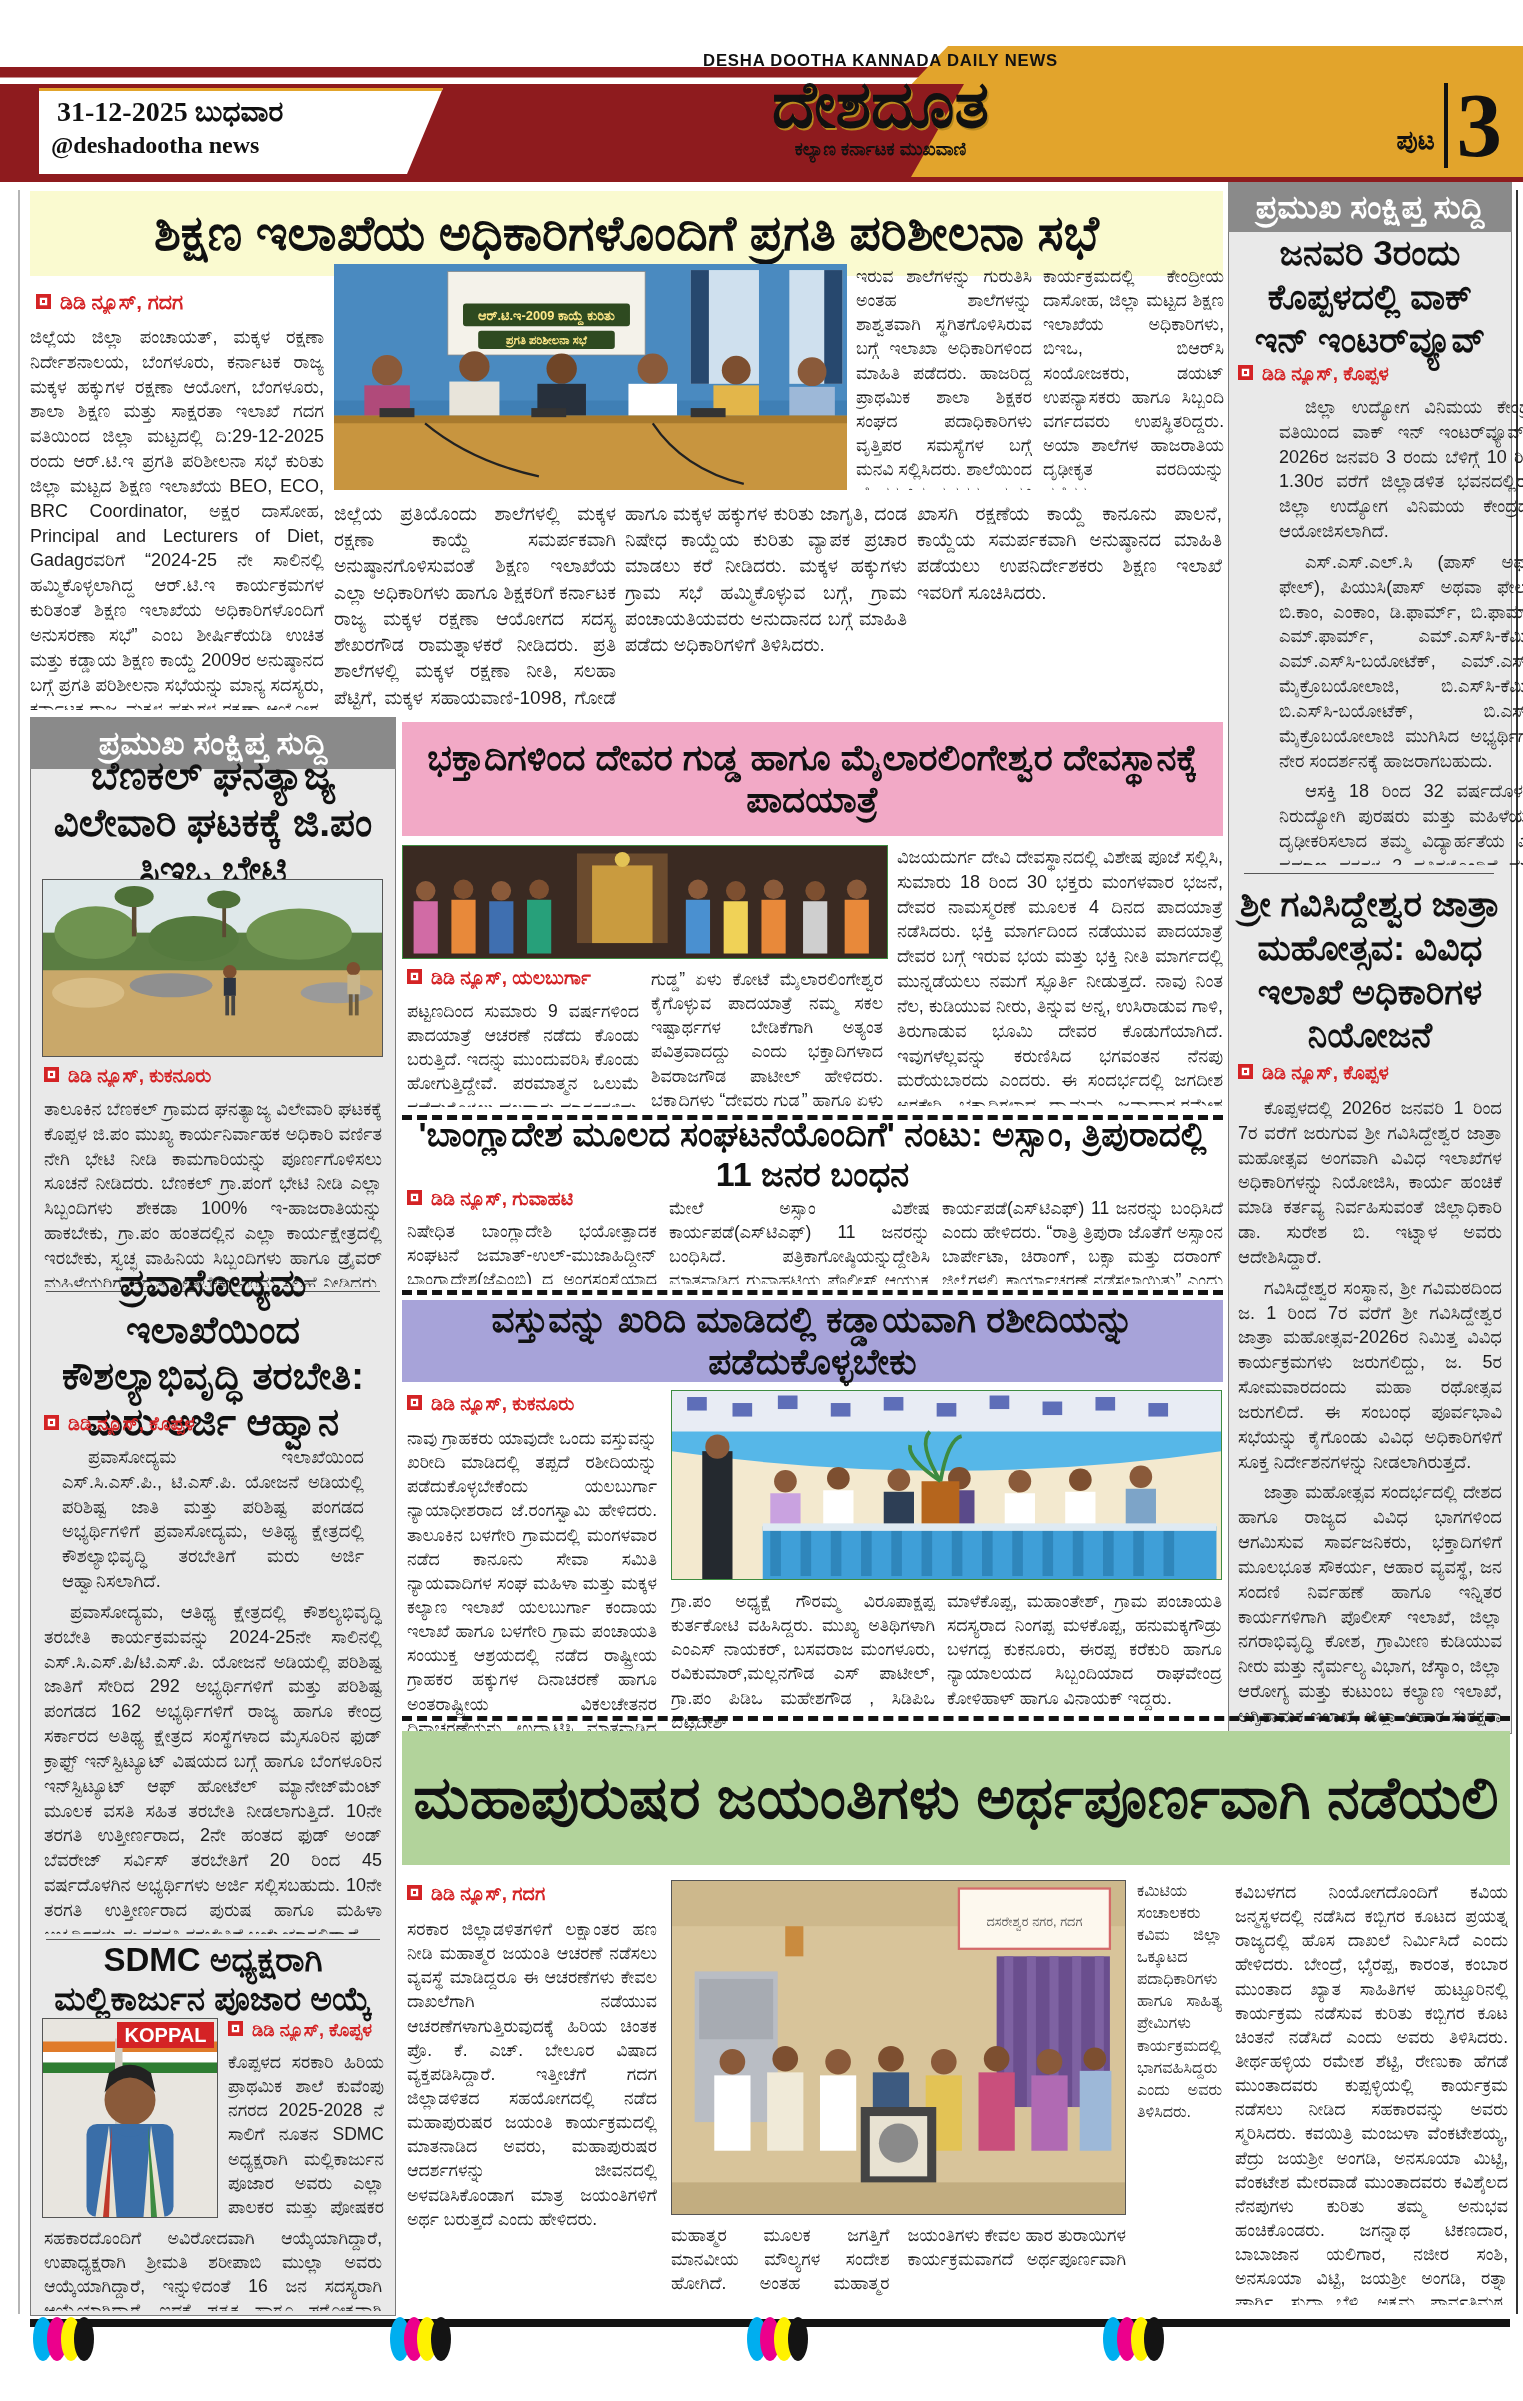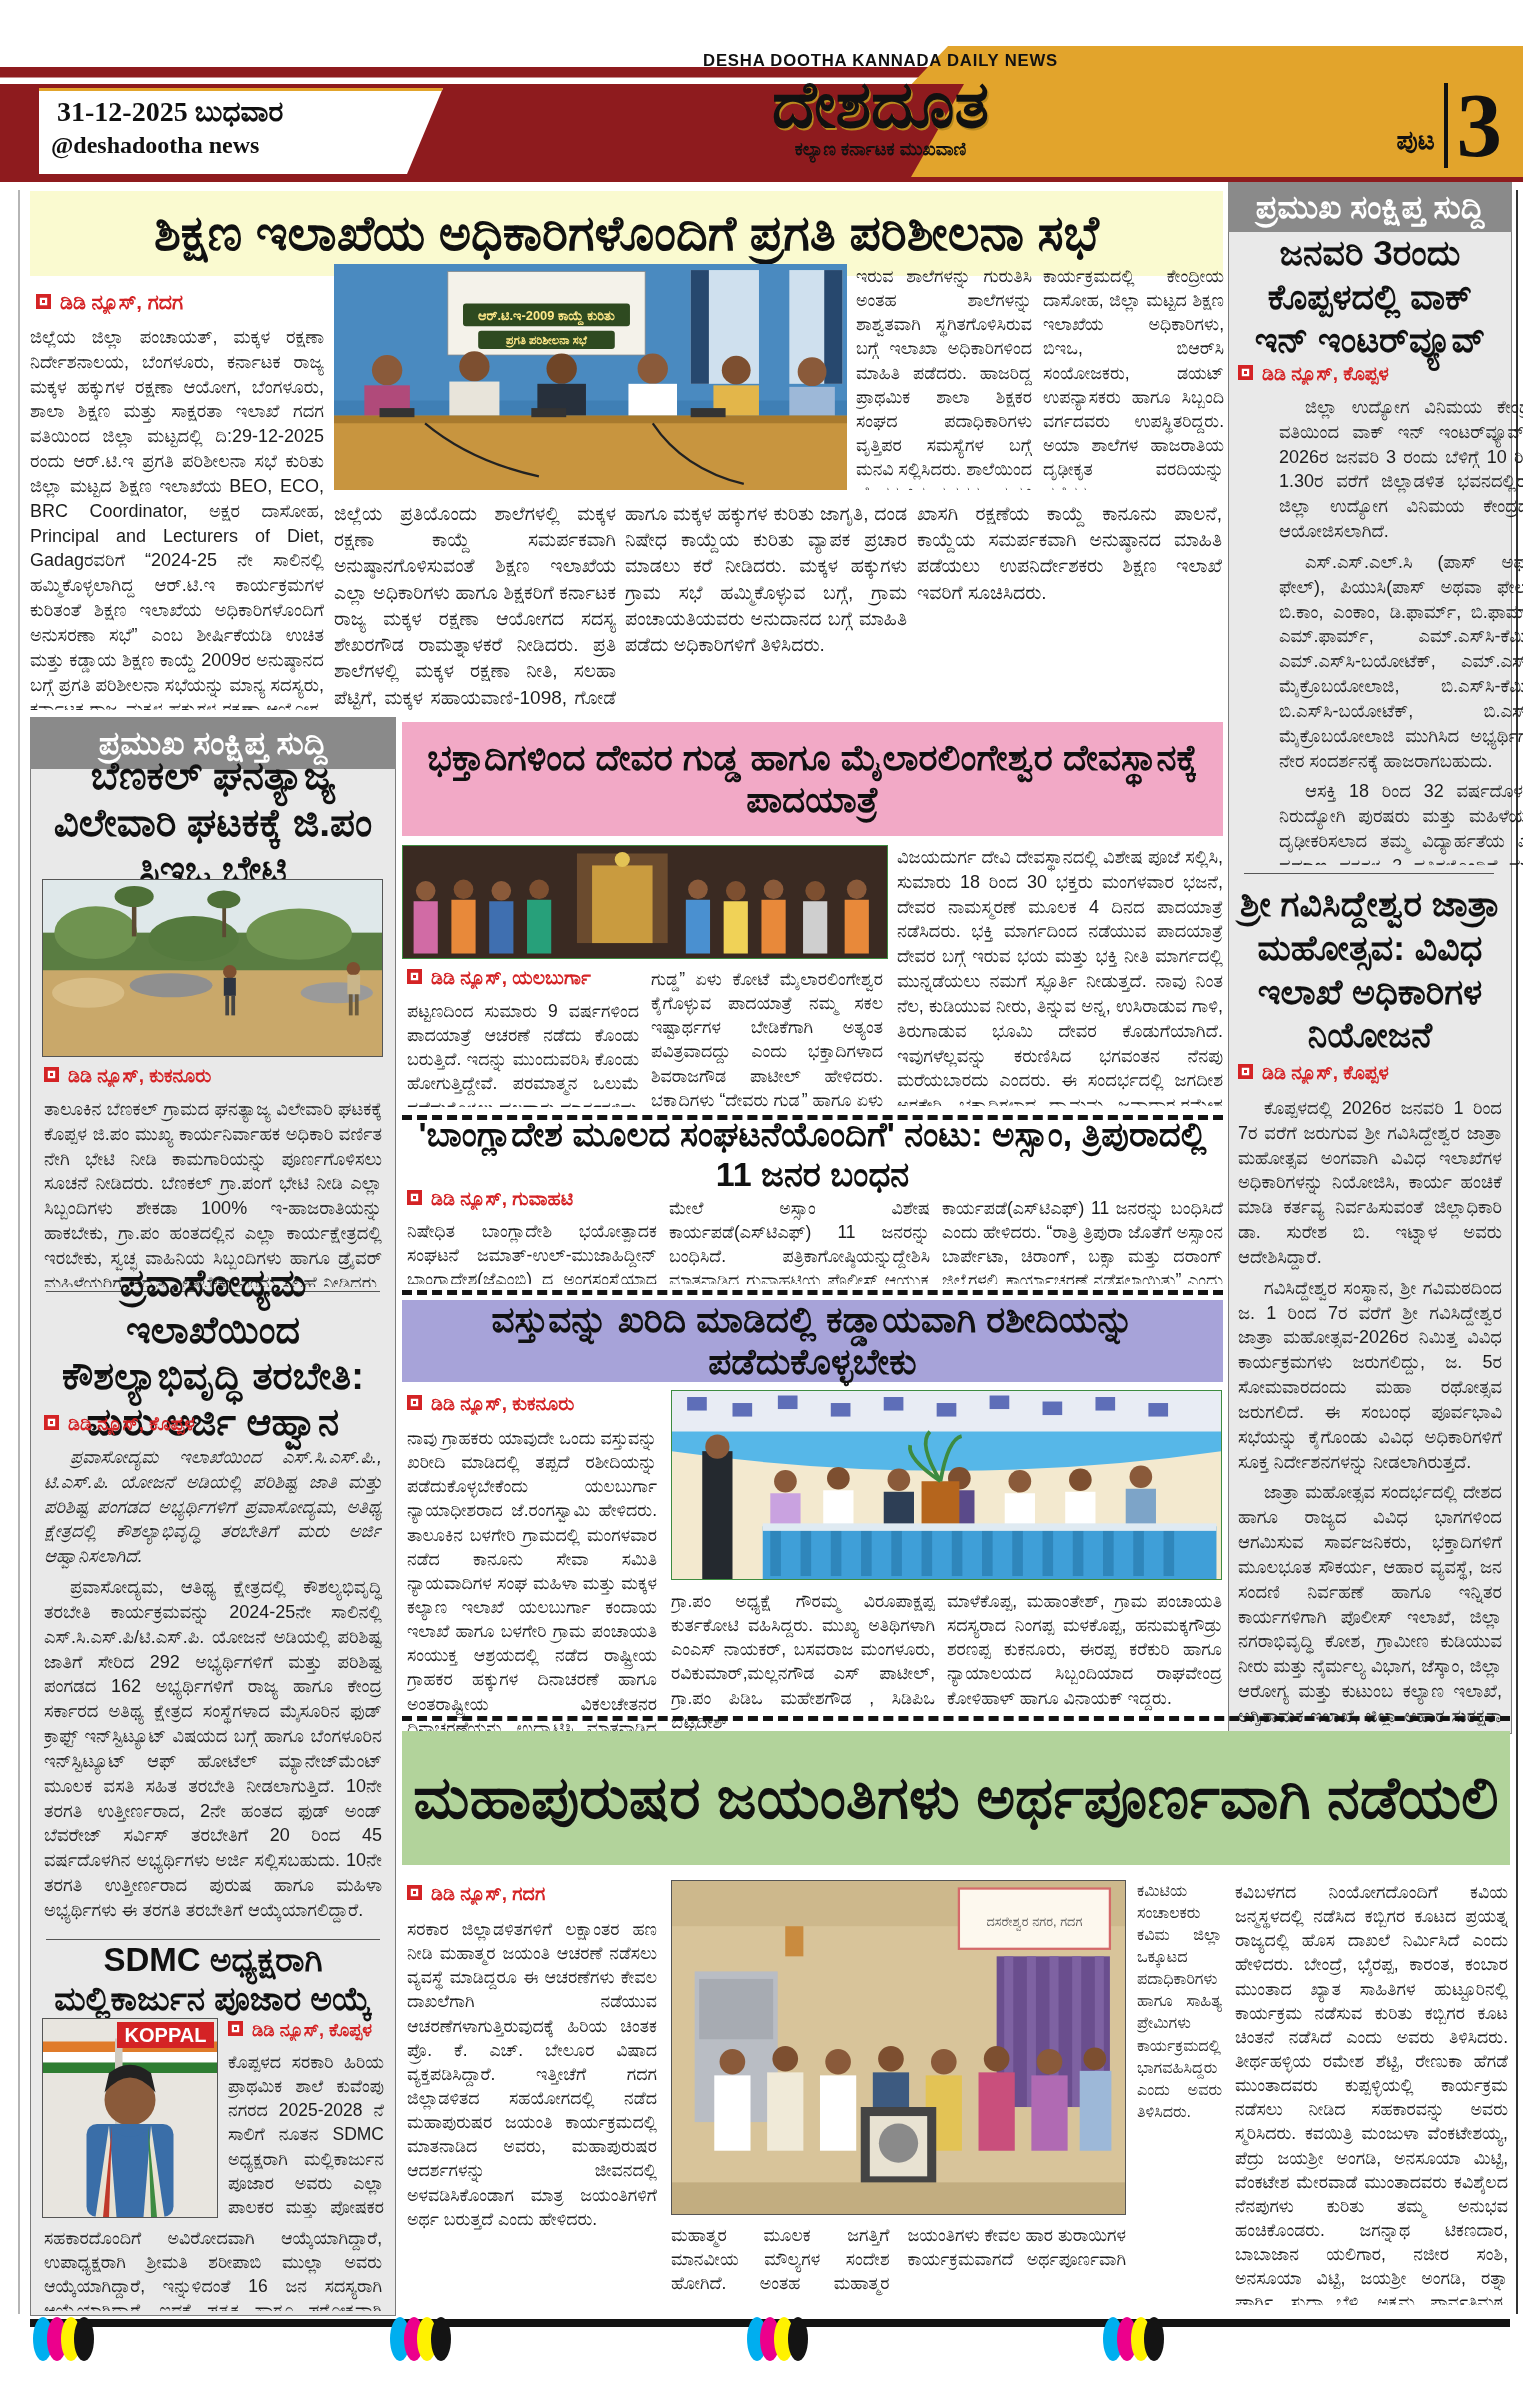--- a/index.html
+++ b/index.html
@@ -143,21 +143,21 @@
         <rect x="406" y="152" width="5" height="28" fill="#6b5b3e"></rect>
         <rect x="414" y="152" width="5" height="28" fill="#6b5b3e"></rect>
     </svg>
   </div>
   <div class="byline" style="left:44px;top:1065px;width:334px;font-size:19px;"><span class="sq"></span><span>ಡಿಡಿ ನ್ಯೂಸ್, ಕುಕನೂರು</span></div>
   <div class="col" style="left:44px;top:1097px;width:338px;height:190px;font-size:18px;">ತಾಲೂಕಿನ ಬೆಣಕಲ್ ಗ್ರಾಮದ ಘನತ್ಯಾಜ್ಯ ವಿಲೇವಾರಿ ಘಟಕಕ್ಕೆ ಕೊಪ್ಪಳ ಜಿ.ಪಂ ಮುಖ್ಯ ಕಾರ್ಯನಿರ್ವಾಹಕ ಅಧಿಕಾರಿ ವರ್ಣಿತ ನೇಗಿ ಭೇಟಿ ನೀಡಿ ಕಾಮಗಾರಿಯನ್ನು ಪೂರ್ಣಗೊಳಿಸಲು ಸೂಚನೆ ನೀಡಿದರು. ಬೆಣಕಲ್ ಗ್ರಾ.ಪಂಗೆ ಭೇಟಿ ನೀಡಿ ಎಲ್ಲಾ ಸಿಬ್ಬಂದಿಗಳು ಶೇಕಡಾ 100% ಇ-ಹಾಜರಾತಿಯನ್ನು ಹಾಕಬೇಕು, ಗ್ರಾ.ಪಂ ಹಂತದಲ್ಲಿನ ಎಲ್ಲಾ ಕಾರ್ಯಕ್ಷೇತ್ರದಲ್ಲಿ ಇರಬೇಕು, ಸ್ವಚ್ಛ ವಾಹಿನಿಯ ಸಿಬ್ಬಂದಿಗಳು ಹಾಗೂ ಡ್ರೈವರ್ ಮಹಿಳೆಯರಿಗೆ ಆಧ್ಯತೆ ನೀಡಬೇಕು ಎಂದು ಸಲಹೆ ನೀಡಿದರು. ಈ ಸಂದರ್ಭದಲ್ಲಿ ಗ್ರಾ.ಪಂ ಕಾರ್ಯದರ್ಶಿ ಮಾರುತಿ ಗೊಂಡಬಾಳ, ಸಿಬ್ಬಂದಿ ಭೀಮಪ್ಪ, ಚಂದ್ರಶೇಖರ್,ಕನಕಪ್ಪ ವಜ್ರಬಂಡಿ, ಎಮ್.ಬಿ.ಕೆ ಸುನಿತಾ ರವರು ಇದ್ದರು.</div>
   <div class="abs thinline" style="left:46px;top:1291px;width:334px;"></div>
   <div class="abs headline" style="left:39px;top:1300px;width:348px;height:106px;font-size:38px;line-height:1.22;">ಪ್ರವಾಸೋದ್ಯಮ ಇಲಾಖೆಯಿಂದ ಕೌಶಲ್ಯಾಭಿವೃದ್ಧಿ ತರಬೇತಿ: ಮರು ಅರ್ಜಿ ಆಹ್ವಾನ</div>
   <div class="byline" style="left:44px;top:1413px;width:334px;font-size:19px;"><span class="sq"></span><span>ಡಿಡಿ ನ್ಯೂಸ್, ಕೊಪ್ಪಳ</span></div>
   <div class="col" style="left:44px;top:1445px;width:338px;height:489px;font-size:18px;">
-    <p style="margin:0 0 6px;text-indent:26px;font-style:italic;">ಪ್ರವಾಸೋದ್ಯಮ ಇಲಾಖೆಯಿಂದ ಎಸ್.ಸಿ.ಎಸ್.ಪಿ., ಟಿ.ಎಸ್.ಪಿ. ಯೋಜನೆ ಅಡಿಯಲ್ಲಿ ಪರಿಶಿಷ್ಟ ಜಾತಿ ಮತ್ತು ಪರಿಶಿಷ್ಟ ಪಂಗಡದ ಅಭ್ಯರ್ಥಿಗಳಿಗೆ ಪ್ರವಾಸೋದ್ಯಮ, ಅತಿಥ್ಯ ಕ್ಷೇತ್ರದಲ್ಲಿ ಕೌಶಲ್ಯಾಭಿವೃದ್ಧಿ ತರಬೇತಿಗೆ ಮರು ಅರ್ಜಿ ಆಹ್ವಾನಿಸಲಾಗಿದೆ.</p>
+    <p style="margin:0 18px 6px;text-indent:26px;">ಪ್ರವಾಸೋದ್ಯಮ ಇಲಾಖೆಯಿಂದ ಎಸ್.ಸಿ.ಎಸ್.ಪಿ., ಟಿ.ಎಸ್.ಪಿ. ಯೋಜನೆ ಅಡಿಯಲ್ಲಿ ಪರಿಶಿಷ್ಟ ಜಾತಿ ಮತ್ತು ಪರಿಶಿಷ್ಟ ಪಂಗಡದ ಅಭ್ಯರ್ಥಿಗಳಿಗೆ ಪ್ರವಾಸೋದ್ಯಮ, ಅತಿಥ್ಯ ಕ್ಷೇತ್ರದಲ್ಲಿ ಕೌಶಲ್ಯಾಭಿವೃದ್ಧಿ ತರಬೇತಿಗೆ ಮರು ಅರ್ಜಿ ಆಹ್ವಾನಿಸಲಾಗಿದೆ.</p>
     <p style="margin:0 0 6px;text-indent:26px;">ಪ್ರವಾಸೋದ್ಯಮ, ಆತಿಥ್ಯ ಕ್ಷೇತ್ರದಲ್ಲಿ ಕೌಶಲ್ಯಭಿವೃದ್ಧಿ ತರಬೇತಿ ಕಾರ್ಯಕ್ರಮವನ್ನು 2024-25ನೇ ಸಾಲಿನಲ್ಲಿ ಎಸ್.ಸಿ.ಎಸ್.ಪಿ/ಟಿ.ಎಸ್.ಪಿ. ಯೋಜನೆ ಅಡಿಯಲ್ಲಿ ಪರಿಶಿಷ್ಟ ಜಾತಿಗೆ ಸೇರಿದ 292 ಅಭ್ಯರ್ಥಿಗಳಿಗೆ ಮತ್ತು ಪರಿಶಿಷ್ಟ ಪಂಗಡದ 162 ಅಭ್ಯರ್ಥಿಗಳಿಗೆ ರಾಜ್ಯ ಹಾಗೂ ಕೇಂದ್ರ ಸರ್ಕಾರದ ಅತಿಥ್ಯ ಕ್ಷೇತ್ರದ ಸಂಸ್ಥೆಗಳಾದ ಮೈಸೂರಿನ ಫುಡ್ ಕ್ರಾಫ್ಟ್ ಇನ್‌ಸ್ಟಿಟ್ಯೂಟ್ ವಿಷಯದ ಬಗ್ಗೆ ಹಾಗೂ ಬೆಂಗಳೂರಿನ ಇನ್‌ಸ್ಟಿಟ್ಯೂಟ್ ಆಫ್ ಹೋಟೆಲ್ ಮ್ಯಾನೇಜ್‌ಮೆಂಟ್ ಮೂಲಕ ವಸತಿ ಸಹಿತ ತರಬೇತಿ ನೀಡಲಾಗುತ್ತಿದೆ. 10ನೇ ತರಗತಿ ಉತ್ತೀರ್ಣರಾದ, 2ನೇ ಹಂತದ ಫುಡ್ ಅಂಡ್ ಬೆವರೇಜ್ ಸರ್ವಿಸ್ ತರಬೇತಿಗೆ 20 ರಿಂದ 45 ವರ್ಷದೊಳಗಿನ ಅಭ್ಯರ್ಥಿಗಳು ಅರ್ಜಿ ಸಲ್ಲಿಸಬಹುದು. 10ನೇ ತರಗತಿ ಉತ್ತೀರ್ಣರಾದ ಪುರುಷ ಹಾಗೂ ಮಹಿಳಾ ಅಭ್ಯರ್ಥಿಗಳು ಈ ತರಗತಿ ತರಬೇತಿಗೆ ಆಯ್ಕೆಯಾಗಲಿದ್ದಾರೆ.</p>
 
   </div>
   <div class="abs thinline" style="left:46px;top:1939px;width:334px;"></div>
   <div class="abs headline" style="left:39px;top:1948px;width:348px;height:64px;font-size:33px;">SDMC ಅಧ್ಯಕ್ಷರಾಗಿ ಮಲ್ಲಿಕಾರ್ಜುನ ಪೂಜಾರ ಅಯ್ಕೆ</div>
   <div class="photo" style="left:42px;top:2018px;width:176px;height:200px;border:1.5px solid #555;box-sizing:border-box;">
     <svg viewBox="0 0 232 264" preserveAspectRatio="none">
       <rect width="232" height="264" fill="#e8e5df"></rect>
       <rect x="0" y="30" width="232" height="14" fill="#e07b2a"></rect>
         <rect x="0" y="44" width="232" height="14" fill="#ffffff"></rect>
@@ -276,21 +276,21 @@
           <rect x="490" y="184" width="14" height="62"></rect>
           <rect x="530" y="184" width="14" height="62"></rect>
           <rect x="570" y="184" width="14" height="62"></rect>
           <rect x="610" y="184" width="14" height="62"></rect>
           <rect x="650" y="184" width="14" height="62"></rect>
         </g>
       <rect x="120" y="176" width="600" height="10" fill="#dfeaf2"></rect>
     </svg>
   </div>
   <div class="col" style="left:671px;top:1589px;width:264px;height:147px;font-size:17.5px;">ಗ್ರಾ.ಪಂ ಅಧ್ಯಕ್ಷೆ ಗೌರಮ್ಮ ವಿರೂಪಾಕ್ಷಪ್ಪ ಕುರ್ತಕೋಟಿ ವಹಿಸಿದ್ದರು. ಮುಖ್ಯ ಅತಿಥಿಗಳಾಗಿ ಎಂಎಸ್ ನಾಯಕರ್, ಬಸವರಾಜ ಮಂಗಳೂರು, ರವಿಕುಮಾರ್,ಮಲ್ಲನಗೌಡ ಎಸ್ ಪಾಟೀಲ್, ಗ್ರಾ.ಪಂ ಪಿಡಿಒ ಮಹೇಶಗೌಡ , ಸಿಡಿಪಿಒ ಬೆಟ್ಟದೀಶ್</div>
-  <div class="col" style="left:947px;top:1589px;width:275px;height:147px;font-size:17.5px;">ಮಾಳೆಕೊಪ್ಪ, ಮಹಾಂತೇಶ್, ಗ್ರಾಮ ಪಂಚಾಯತಿ ಸದಸ್ಯರಾದ ನಿಂಗಪ್ಪ ಮಳಕೊಪ್ಪ, ಹನುಮಕ್ಕಗೌಡ್ರು ಶರಣಪ್ಪ ಕುಕನೂರು, ಈರಪ್ಪ ಕರೆಕುರಿ ಹಾಗೂ ನ್ಯಾಯಾಲಯದ ಸಿಬ್ಬಂದಿಯಾದ ರಾಘವೇಂದ್ರ ಕೋಳಿಹಾಳ್ ಹಾಗೂ ವಿನಾಯಕ್ ಇದ್ದರು.</div>
+  <div class="col" style="left:947px;top:1589px;width:275px;height:147px;font-size:17.5px;">ಮಾಳೆಕೊಪ್ಪ, ಮಹಾಂತೇಶ್, ಗ್ರಾಮ ಪಂಚಾಯತಿ ಸದಸ್ಯರಾದ ನಿಂಗಪ್ಪ ಮಳಕೊಪ್ಪ, ಹನುಮಕ್ಕಗೌಡ್ರು ಬಳಗದ್ಪ ಕುಕನೂರು, ಈರಪ್ಪ ಕರೆಕುರಿ ಹಾಗೂ ನ್ಯಾಯಾಲಯದ ಸಿಬ್ಬಂದಿಯಾದ ರಾಘವೇಂದ್ರ ಕೋಳಿಹಾಳ್ ಹಾಗೂ ವಿನಾಯಕ್ ಇದ್ದರು.</div>
 
   <div class="abs dash" style="left:402px;top:1716px;width:1108px;"></div>
 
   <div class="abs headline" style="left:402px;top:1731px;width:1108px;height:134px;background:#b2d39b;font-size:59px;">ಮಹಾಪುರುಷರ ಜಯಂತಿಗಳು ಅರ್ಥಪೂರ್ಣವಾಗಿ ನಡೆಯಲಿ</div>
   <div class="byline" style="left:407px;top:1883px;width:319px;font-size:19px;"><span class="sq"></span><span>ಡಿಡಿ ನ್ಯೂಸ್, ಗದಗ</span></div>
   <div class="col" style="left:407px;top:1917px;width:250px;height:388px;font-size:17.5px;">ಸರಕಾರ ಜಿಲ್ಲಾಡಳಿತಗಳಿಗೆ ಲಕ್ಷಾಂತರ ಹಣ ನೀಡಿ ಮಹಾತ್ಮರ ಜಯಂತಿ ಆಚರಣೆ ನಡೆಸಲು ವ್ಯವಸ್ಥೆ ಮಾಡಿದ್ದರೂ ಈ ಆಚರಣೆಗಳು ಕೇವಲ ದಾಖಲೆಗಾಗಿ ನಡೆಯುವ ಆಚರಣೆಗಳಾಗುತ್ತಿರುವುದಕ್ಕೆ ಹಿರಿಯ ಚಿಂತಕ ಪ್ರೊ. ಕೆ. ಎಚ್. ಬೇಲೂರ ವಿಷಾದ ವ್ಯಕ್ತಪಡಿಸಿದ್ದಾರೆ. ಇತ್ತೀಚೆಗೆ ಗದಗ ಜಿಲ್ಲಾಡಳಿತದ ಸಹಯೋಗದಲ್ಲಿ ನಡೆದ ಮಹಾಪುರುಷರ ಜಯಂತಿ ಕಾರ್ಯಕ್ರಮದಲ್ಲಿ ಮಾತನಾಡಿದ ಅವರು, ಮಹಾಪುರುಷರ ಆದರ್ಶಗಳನ್ನು ಜೀವನದಲ್ಲಿ ಅಳವಡಿಸಿಕೊಂಡಾಗ ಮಾತ್ರ ಜಯಂತಿಗಳಿಗೆ ಅರ್ಥ ಬರುತ್ತದೆ ಎಂದು ಹೇಳಿದರು.</div>
   <div class="photo" style="left:671px;top:1880px;width:455px;height:335px;border:1.5px solid #555;box-sizing:border-box;">
     <svg viewBox="0 0 600 442" preserveAspectRatio="none">
       <rect width="600" height="442" fill="#d8c49a"></rect>
       <rect x="0" y="0" width="600" height="60" fill="#cdb88c"></rect>

